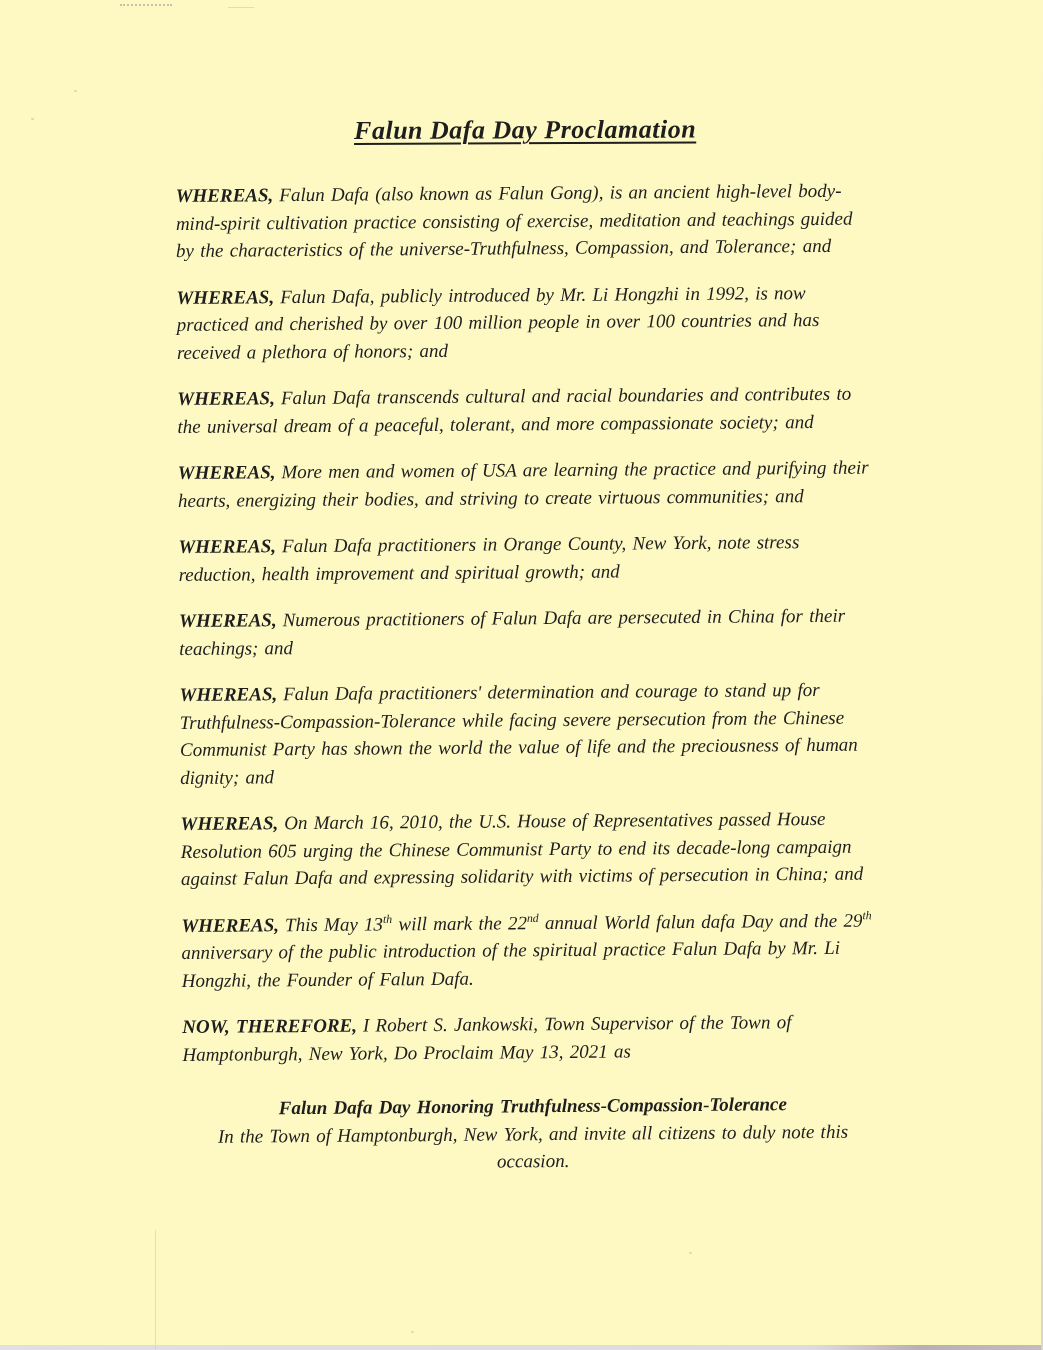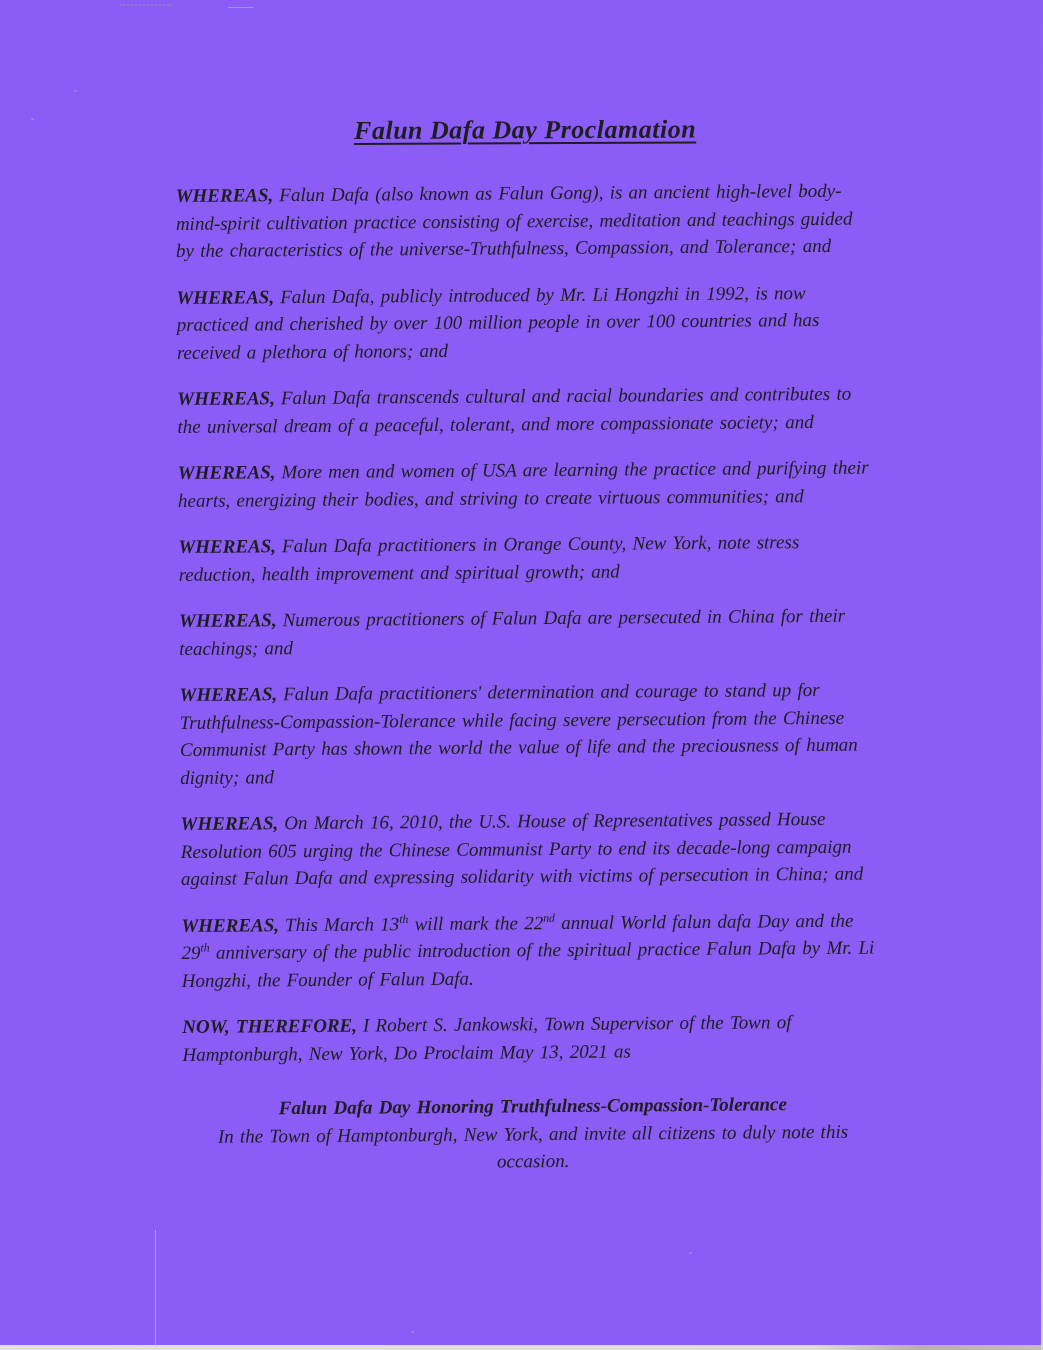--- a/index.html
+++ b/index.html
@@ -4,21 +4,21 @@
 <style>
   html, body {
     margin: 0;
     padding: 0;
     background: #e9e9e9;
   }
   .page {
     position: relative;
     width: 1043px;
     height: 1350px;
-    background: #8b5cf6;
+    background: #fef9c3;
     overflow: hidden;
     font-family: "Liberation Serif", "DejaVu Serif", serif;
     color: #1e1e1e;
   }
   .content {
     position: absolute;
     left: 175px;
     top: 118px;
     width: 700px;
     transform: rotate(-0.45deg);
@@ -157,21 +157,21 @@
 
   <p class="para">
     <span class="lead">WHEREAS,</span><span class="ptext"><span>Falun Dafa practitioners' determination and courage to stand up for Truthfulness-Compassion-Tolerance while facing severe persecution from the Chinese Communist Party has shown the world the value of life and the preciousness of human dignity; and</span></span>
   </p>
 
   <p class="para">
     <span class="lead">WHEREAS,</span><span class="ptext"><span>On March 16, 2010, the U.S. House of Representatives passed House Resolution 605 urging the Chinese Communist Party to end its decade-long campaign against Falun Dafa and expressing solidarity with victims of persecution in China; and</span></span>
   </p>
 
   <p class="para">
-    <span class="lead">WHEREAS,</span><span class="ptext"><span>This March 13</span><sup>th</sup><span> will mark the 22</span><sup>nd</sup><span> annual World falun dafa Day and the 29</span><sup>th</sup><span> anniversary of the public introduction of the spiritual practice Falun Dafa by Mr. Li Hongzhi, the Founder of Falun Dafa.</span></span>
+    <span class="lead">WHEREAS,</span><span class="ptext"><span>This May 13</span><sup>th</sup><span> will mark the 22</span><sup>nd</sup><span> annual World falun dafa Day and the 29</span><sup>th</sup><span> anniversary of the public introduction of the spiritual practice Falun Dafa by Mr. Li Hongzhi, the Founder of Falun Dafa.</span></span>
   </p>
 
   <p class="para">
     <span class="lead">NOW, THEREFORE,</span><span class="ptext"><span>I Robert S. Jankowski, Town Supervisor of the Town of Hamptonburgh, New York, Do Proclaim May 13, 2021 as</span></span>
   </p>
 </div>
 
     <div class="proclaim-block">
       <p class="proclaim-title">Falun Dafa Day Honoring Truthfulness-Compassion-Tolerance</p>
       <p class="proclaim-sub">In the Town of Hamptonburgh, New York, and invite all citizens to duly note this occasion.</p>

